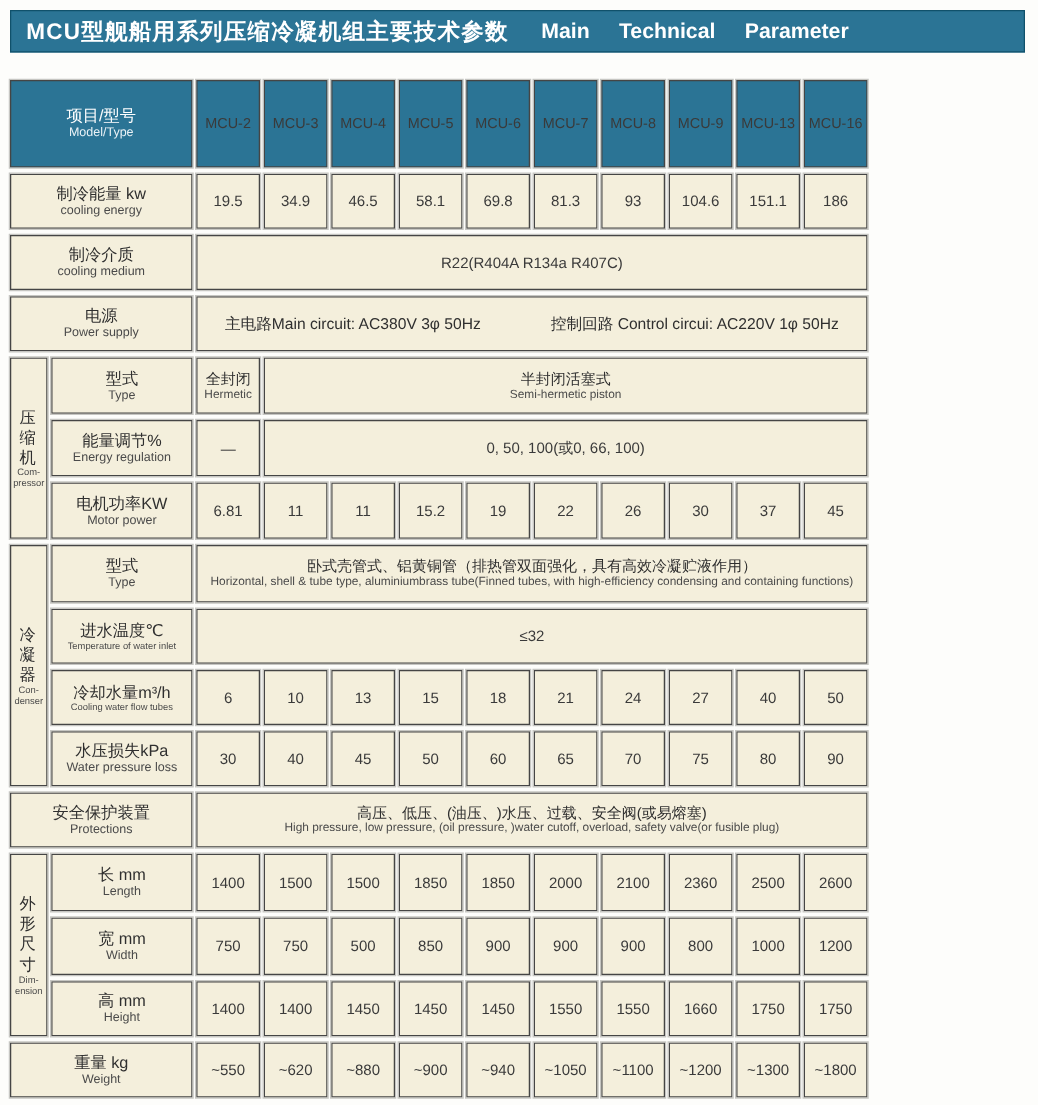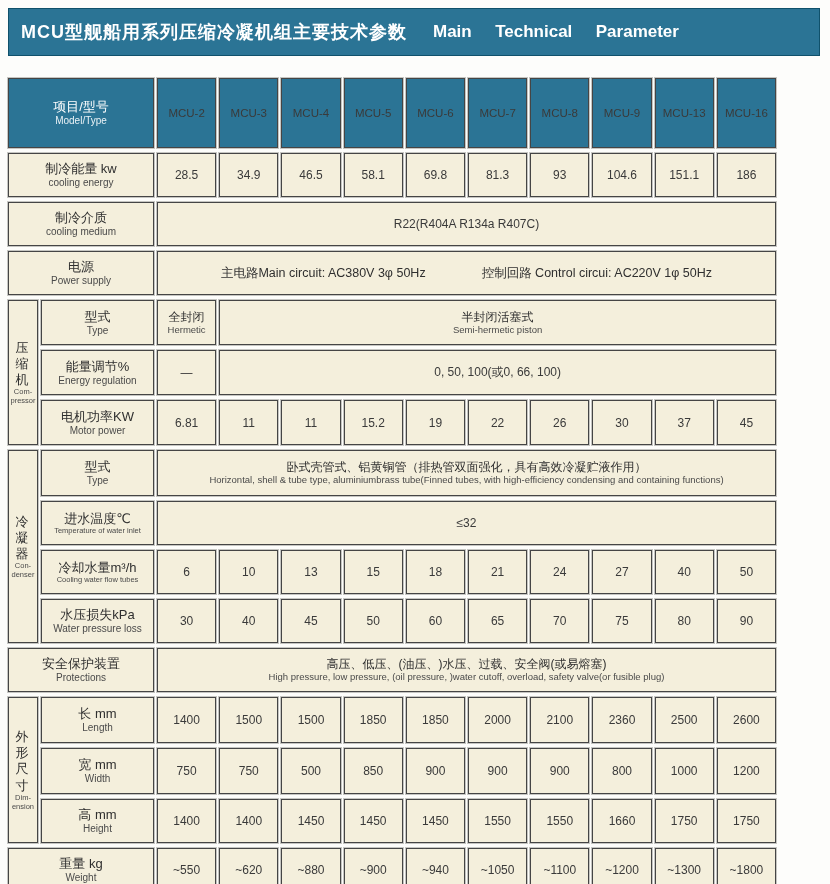--- a/index.html
+++ b/index.html
@@ -1,20 +1,20 @@
 <!DOCTYPE html>
 <html><head>
 <meta charset="utf-8">
 <style>
   html,body{margin:0;padding:0;background:#fdfdfb;}
   .page{width:830px;height:884px;box-sizing:border-box;padding:8px;font-family:"Liberation Sans","DejaVu Sans",sans-serif;color:#2f2f2f;}
-  .title-bar{width:812px;height:48px;box-sizing:border-box;background:#2b7495;border:1px solid #10516b;color:#fff;display:flex;align-items:center;padding:0 12px;gap:26px;margin-bottom:22px;}
+  .title-bar{width:812px;height:34px;box-sizing:border-box;background:#2b7495;border:1px solid #10516b;color:#fff;display:flex;align-items:center;padding:0 12px;gap:26px;margin-bottom:22px;}
   .title-bar .tz{font-size:18px;font-weight:bold;letter-spacing:1px;white-space:pre;}
   .title-bar .te{font-size:17px;font-weight:bold;word-spacing:7px;white-space:pre;}
-  .tbl{display:grid;width:768px;grid-template-columns:30px 113px repeat(10,1fr);
+  .tbl{display:grid;width:686px;grid-template-columns:30px 113px repeat(10,1fr);
        grid-template-rows:70px 44px 44px 44px 45px 45px 45px 46px 44px 44px 44px 44px 46px 46px 44px 44px;
        gap:5px 3px;}
   .c{background:#f4efdc;border:1px solid #454545;outline:1px solid #c6c6c2;display:flex;flex-direction:column;align-items:center;justify-content:center;text-align:center;box-sizing:border-box;padding:1px 2px;overflow:hidden;}
   .hd{background:#2b7495;color:#fff;}
   .hd .zh{color:#fff;}
   .hd .en{color:#eaf2f6;}
   .lbl2{grid-column:1 / 3;}
   .zh{font-size:13px;line-height:1.25;white-space:pre-line;}
   .en{font-size:10px;line-height:1.15;color:#4a4a4a;white-space:pre-line;}
   .en.xs{font-size:7.5px;}
@@ -56,21 +56,21 @@
     <div class="c hd v model">MCU-7</div>
     <div class="c hd v model">MCU-8</div>
     <div class="c hd v model">MCU-9</div>
     <div class="c hd v model">MCU-13</div>
     <div class="c hd v model">MCU-16</div>
 
     <div class="c lbl2">
       <div class="zh">制冷能量 kw</div>
       <div class="en">cooling energy</div>
     </div>
-    <div class="c v">28.5</div>
+    <div class="c v">19.5</div>
     <div class="c v">34.9</div>
     <div class="c v">46.5</div>
     <div class="c v">58.1</div>
     <div class="c v">69.8</div>
     <div class="c v">81.3</div>
     <div class="c v">93</div>
     <div class="c v">104.6</div>
     <div class="c v">151.1</div>
     <div class="c v">186</div>
 

